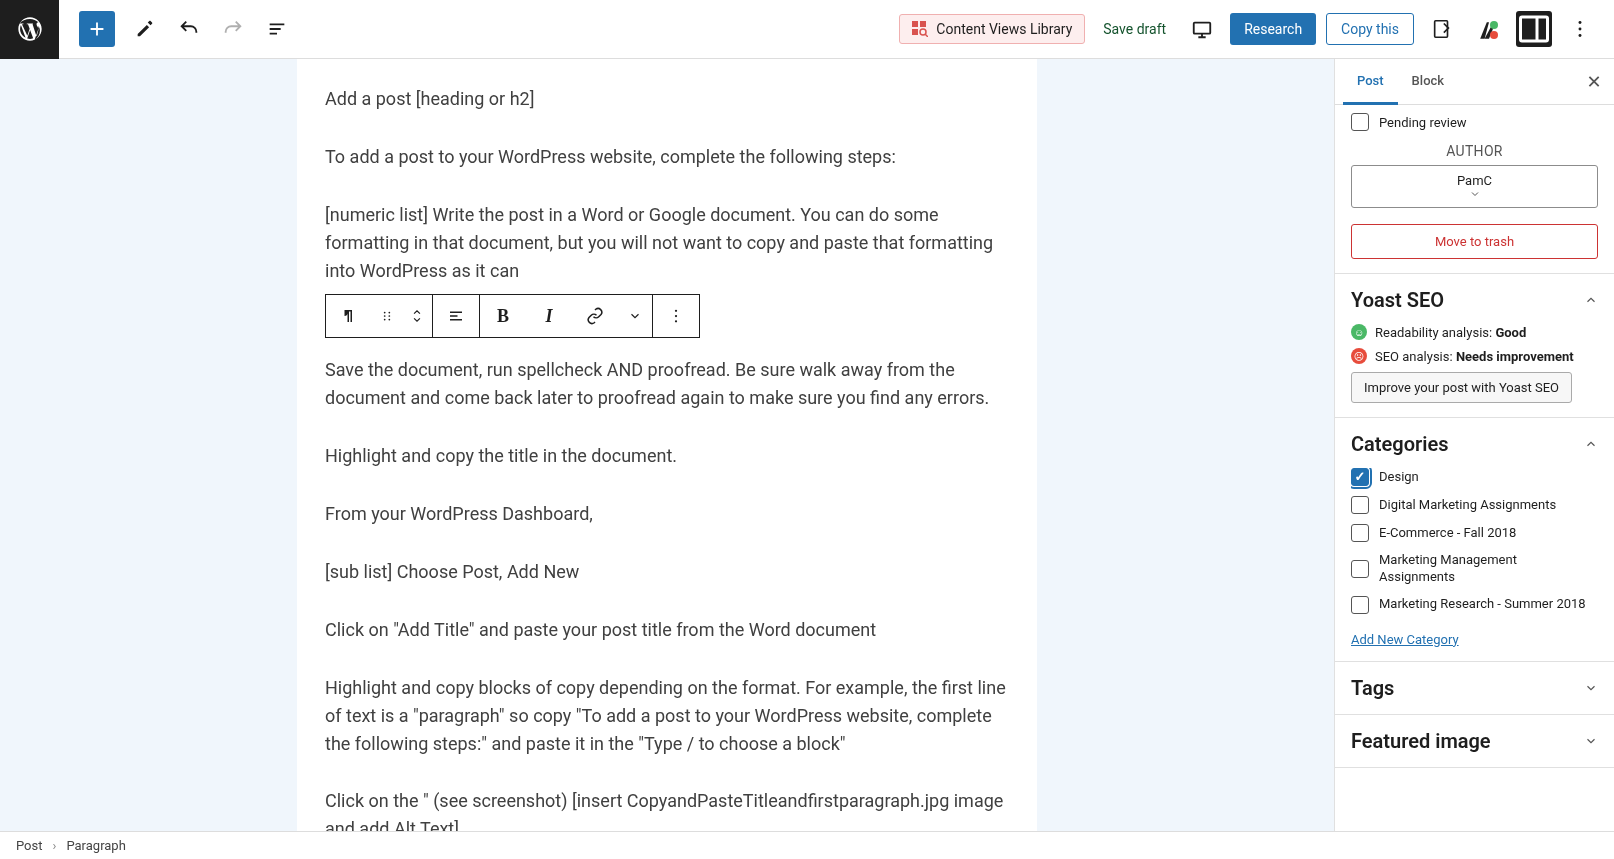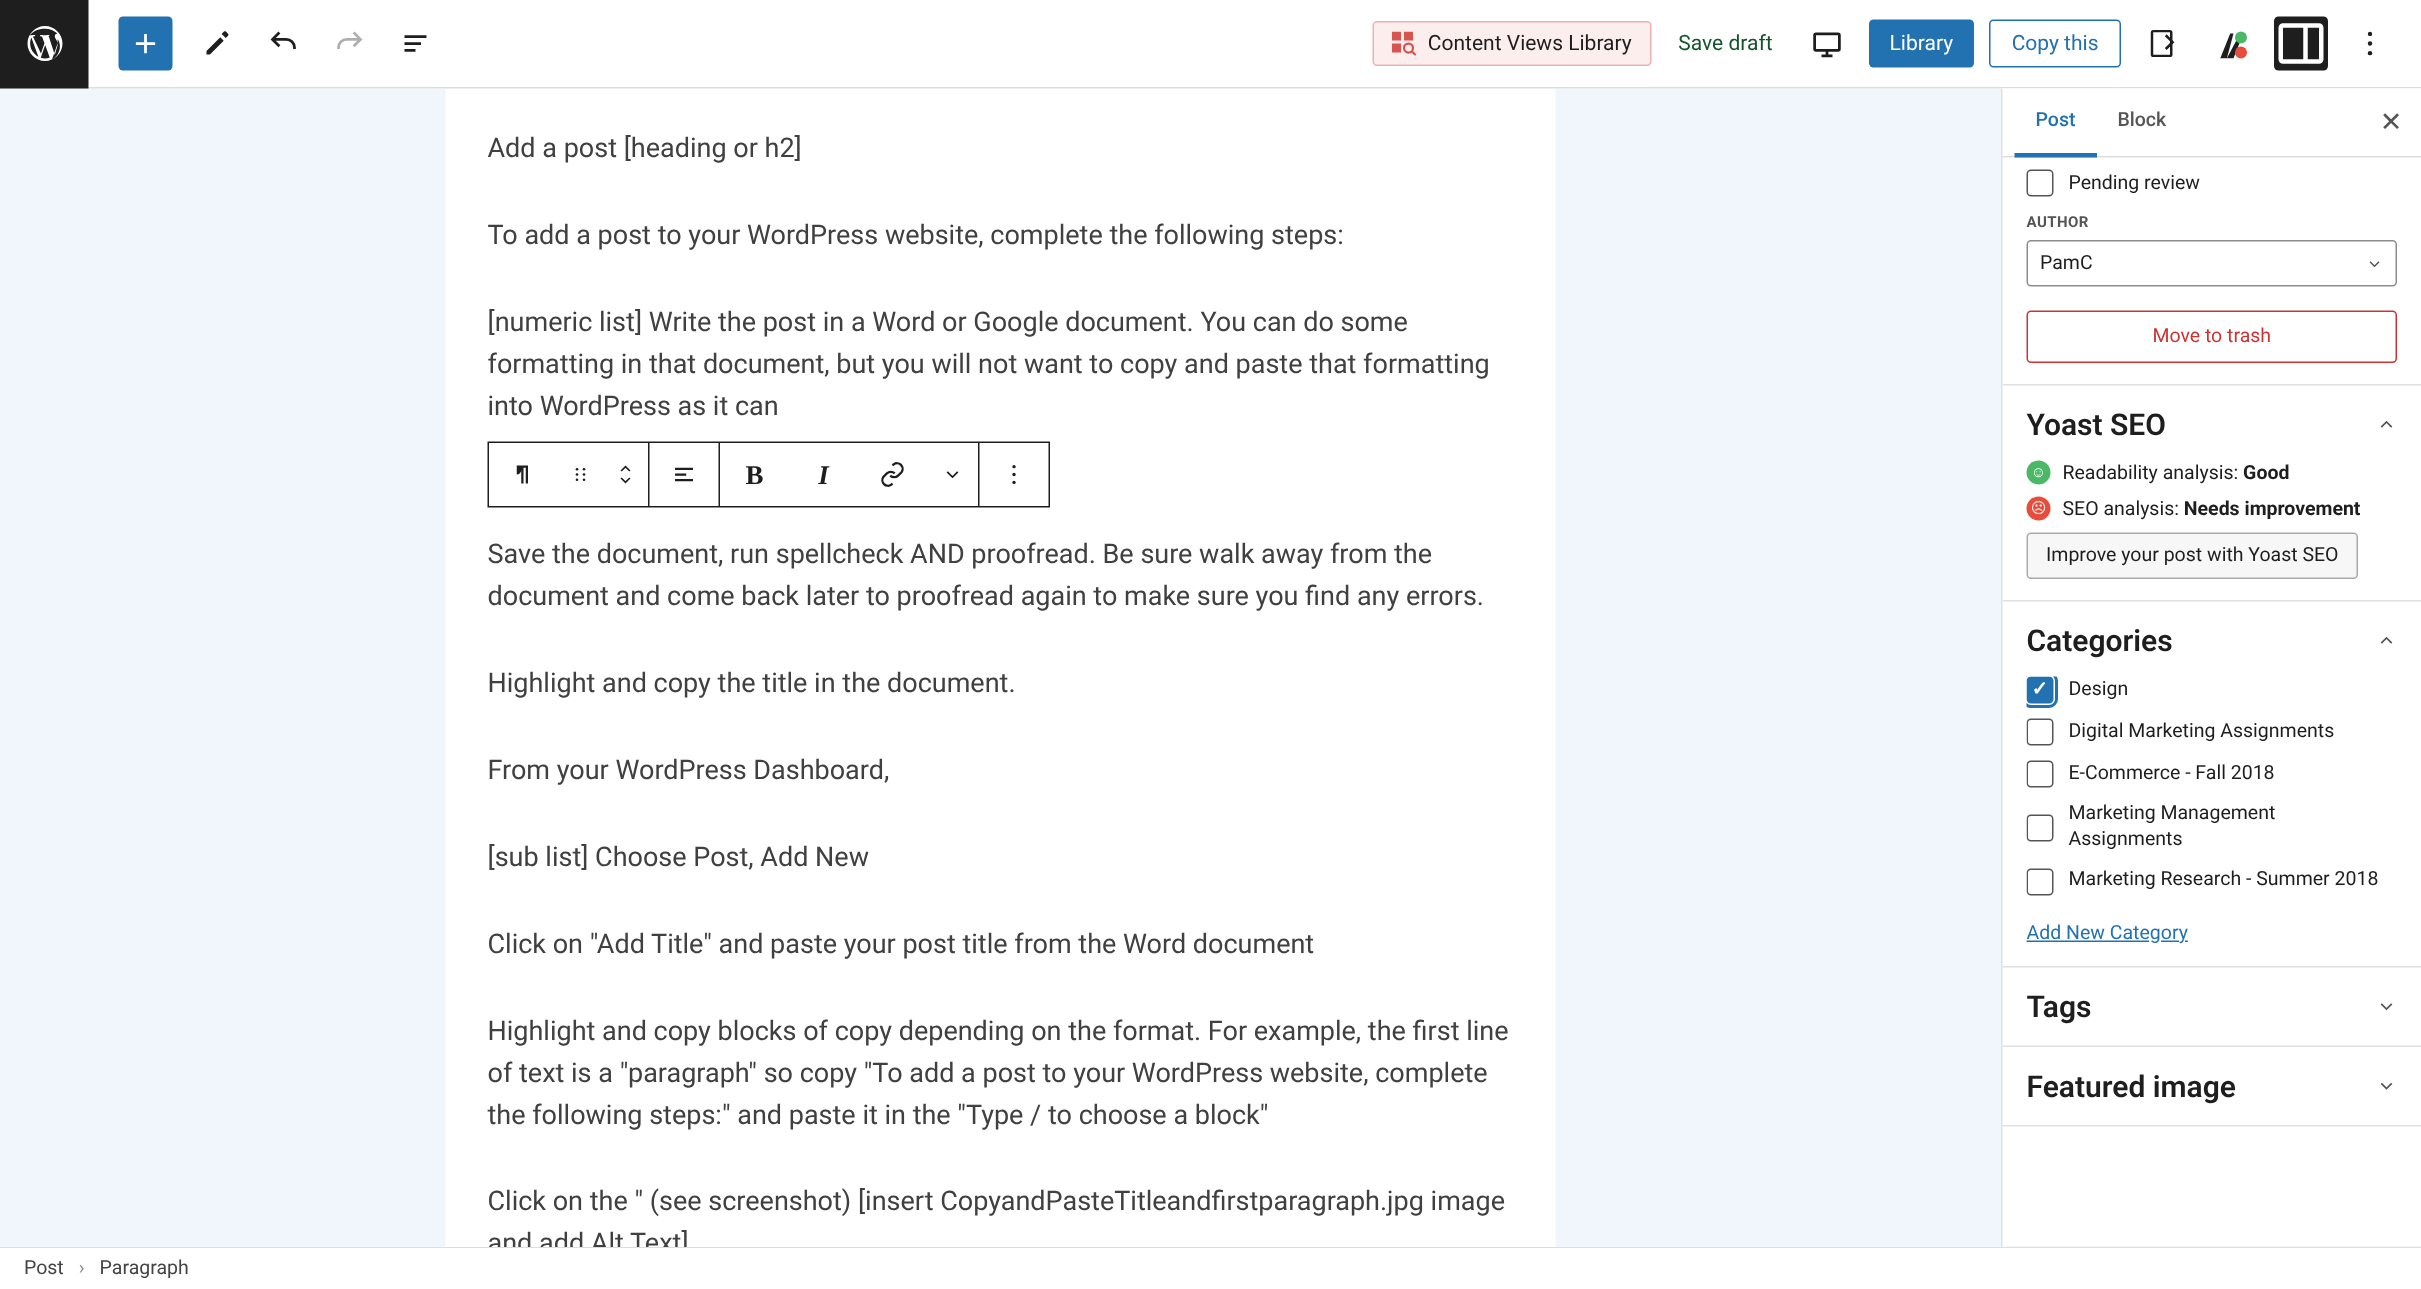--- a/index.html
+++ b/index.html
@@ -38,22 +38,22 @@
 
 
 .sidebar { width: 280px; border-left: 1px solid #e0e0e0; background: #fff; overflow-y: auto; font-size:13px; }
 .sb-tabs { display: flex; border-bottom: 1px solid #ddd; padding: 0 8px; position:relative;}
 .sb-tab { padding: 14px 14px; cursor: pointer; color: #555; font-weight:500;}
 .sb-tab.active { color: #2271b1; border-bottom: 3px solid #2271b1; margin-bottom:-1px;}
 .sb-close { position:absolute; right:8px; top:10px; width:24px; height:24px; display:flex; align-items:center; justify-content:center; font-size:18px; cursor:pointer; color:#555;}
 .sb-section { border-bottom: 1px solid #e0e0e0; padding: 14px 16px; }
 .sb-head { display:flex; justify-content:space-between; align-items:center; font-weight:600; font-size:20px; cursor:pointer;}
 .sb-body { margin-top: 12px; }
-.label-caps { font-size:10px; font-weight:700; color:#555; letter-spacing:0.3px; }
-.select { width: 100%; border: 1px solid #8c8c8c; border-radius: 3px; padding: 7px 8px; margin-top: 6px; background:#fff; display:flex; justify-content:space-between; align-items:center; cursor:pointer;}
+.label-caps { font-size:14px; font-weight:400; color:#555; letter-spacing:0.3px;text-align:center; }
+.select { width: 100%; border: 1px solid #8c8c8c; border-radius: 3px; padding: 7px 8px; margin-top: 6px; background:#fff; display:flex; justify-content:space-between; align-items:center; cursor:pointer;flex-direction:column;}
 .trash-btn { width: 100%; border: 1px solid #c33; color: #c33; padding: 9px; border-radius: 3px; margin-top: 16px; text-align:center; cursor:pointer;}
 .seo-line { display:flex; align-items:center; gap:8px; margin-bottom:8px; }
 .dot { width:16px; height:16px; border-radius:50%; display:flex; align-items:center; justify-content:center; color:#fff; font-size:10px;}
 .dot.green{background:#4ab866;} .dot.red{background:#e74c3c;}
 .improve-btn { border:1px solid #aaa; border-radius:3px; padding:7px 12px; background:#f7f7f7; cursor:pointer; display:inline-block;}
 .cat-list { max-height: 180px; overflow-y:scroll; padding-right:4px;}
 .cat-item { display:flex; align-items:center; gap:10px; margin-bottom:10px; line-height:1.3;}
 .checkbox { width:18px; height:18px; border:1.5px solid #555; border-radius:3px; flex-shrink:0; display:flex; align-items:center; justify-content:center; cursor:pointer;}
 .checkbox.checked { background:#2271b1; border-color:#2271b1; outline:2px solid #2271b1; outline-offset:1px;}
 .checkbox.checked::after { content:"✓"; color:#fff; font-size:13px; font-weight:bold;}
@@ -120,21 +120,21 @@
         </svg>
       <span>Content Views Library</span>
     </div>
     <span class="save-draft">Save draft</span>
     <div class="icon-btn">
       <svg viewBox="0 0 24 24" fill="none" stroke="#1e1e1e" stroke-width="2">
           <rect x="3" y="5" width="18" height="12" rx="1"></rect>
           <path d="M8 21h8M12 17v4"></path>
         </svg>
     </div>
-    <div class="publish-btn">Library</div>
+    <div class="publish-btn">Research</div>
     <div class="copy-btn">Copy this</div>
     <div class="icon-btn">
       <svg viewBox="0 0 24 24" fill="none" stroke="#1e1e1e" stroke-width="1.8">
           <rect x="4" y="3" width="14" height="18" rx="1"></rect>
           <path d="M14 6l5 5-5 5"></path>
         </svg>
     </div>
     <div class="icon-btn">
       <span class="yoast-icon">
         <svg viewBox="0 0 20 20" width="20" height="20">

